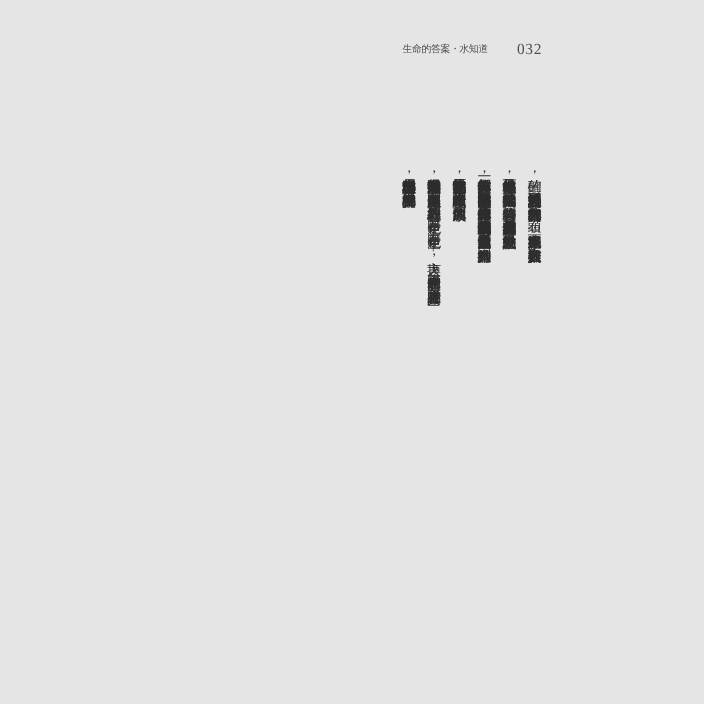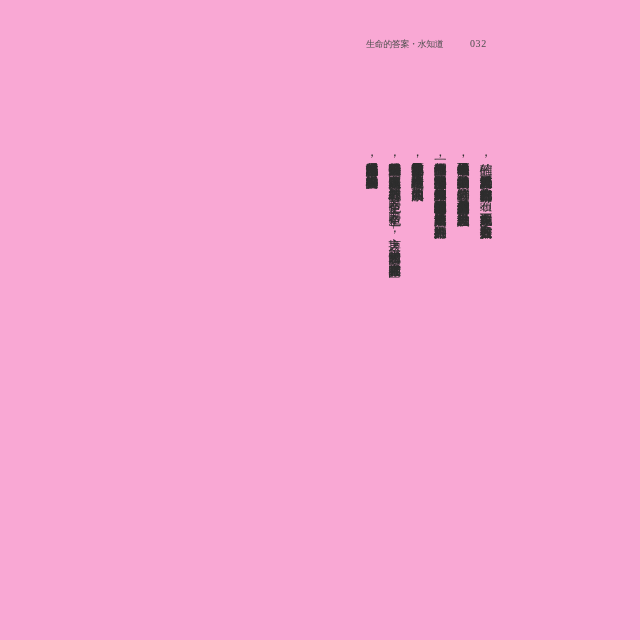--- a/index.html
+++ b/index.html
@@ -10,21 +10,21 @@
     width: 640px;
     height: 640px;
     background: #ffffff;
     font-family: "Liberation Serif", "DejaVu Serif", serif;
     position: relative;
     overflow: hidden;
   }
   .page {
     position: absolute;
     inset: 0;
-    background: #f9a8d4;
+    background: #e5e5e5;
   }
   .running-header {
     position: absolute;
     top: 38px;
     left: 0;
     width: 640px;
     height: 14px;
     color: #4f4f4f;
   }
   .book-title {
@@ -32,21 +32,21 @@
     left: 366px;
     top: 0;
     font-size: 9px;
     letter-spacing: -0.4px;
     white-space: nowrap;
   }
   .page-number {
     position: absolute;
     left: 470px;
     top: 0;
-    font-size: 10px;
+    font-size: 14px;
     letter-spacing: 0.6px;
     white-space: nowrap;
   }
   .body-text {
     position: absolute;
     top: 128px;
     left: 200px;
     width: 297px;
     height: 430px;
     writing-mode: vertical-rl;

